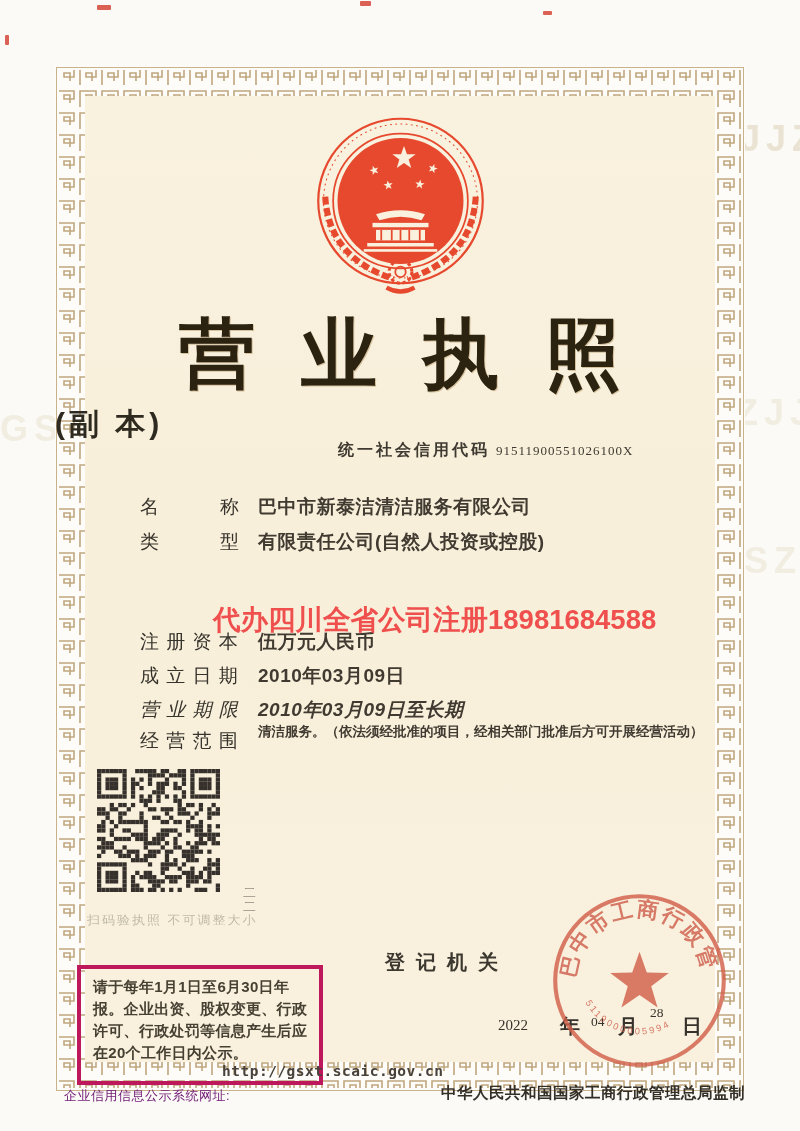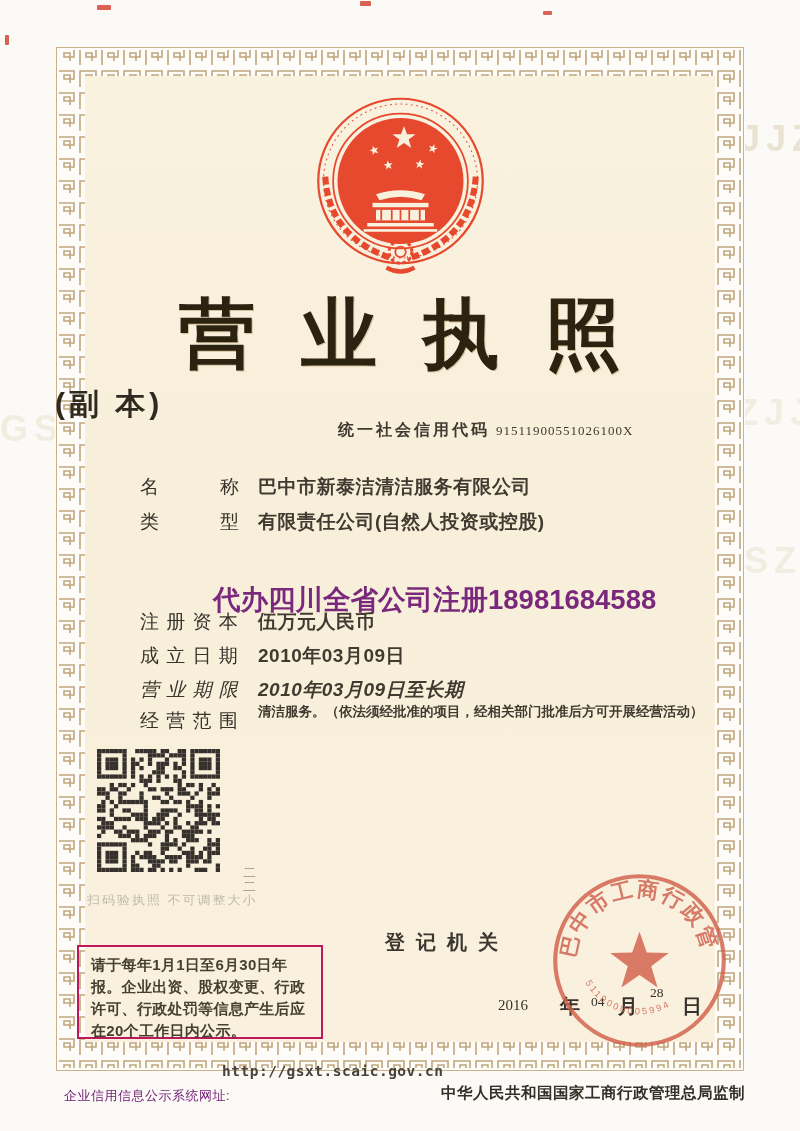--- a/index.html
+++ b/index.html
@@ -13,21 +13,21 @@
   .speck{position:absolute;background:#d23b2c;opacity:.8;border-radius:1px;}
   
   .wm{
     position:absolute;color:rgba(196,174,128,.30);
     font-size:36px;font-weight:700;letter-spacing:6px;
     font-family:"Liberation Sans",sans-serif;user-select:none;white-space:nowrap;
   }
   .wm.dim{color:rgba(205,187,146,.20);}
   
   .cert{
-    position:absolute;left:55px;top:46px;width:690px;height:1026px;
+    position:absolute;left:55px;top:66px;width:690px;height:1026px;
     background:#fdfcf8;
   }
   .frame{position:absolute;left:0;top:0;}
   .paper{
     position:absolute;left:30px;top:30px;width:630px;height:966px;
     background:linear-gradient(180deg,#f9f2df 0%,#f8efda 45%,#f9f1de 100%);
   }
   
   .emblem{position:absolute;left:258px;top:48px;}
   
@@ -54,33 +54,33 @@
     display:inline-block;font-size:19px;color:#403a31;font-weight:600;letter-spacing:.5px;
   }
   .frow .val.small{font-size:13.5px;font-weight:600;letter-spacing:0;}
   .r0{top:428px;} .r1{top:463px;}
   .r2{top:496px;} .r2 .lab{padding-top:8px;} .r2 .val{padding-top:0;}
   .r3{top:529px;} .r4{top:563px;} .r5{top:597px;} .r6{top:631px;font-style:italic;}
   .r7{top:656px;} .r7 .lab{padding-top:6px;}
   
   .red-overlay{
     position:absolute;left:158px;top:536px;white-space:nowrap;
-    font-size:27.5px;font-weight:700;color:#701a75;opacity:.93;letter-spacing:0;
+    font-size:27.5px;font-weight:700;color:#ef4444;opacity:.93;letter-spacing:0;
   }
   
   .qr{position:absolute;left:42px;top:703px;width:123px;height:123px;}
   .side-mark{position:absolute;left:188px;top:820px;font-size:13px;color:#7b766c;line-height:14px;opacity:.8;}
   .faded-print{
     position:absolute;left:32px;top:845px;font-size:13px;color:#8a8476;
     letter-spacing:2px;opacity:.5;filter:blur(.6px);white-space:nowrap;transform:scaleY(.92);
   }
   
   .notice{
-    position:absolute;left:22px;top:899px;width:246px;height:94px;
-    border:2px solid #be185d;box-sizing:border-box;padding:7px 10px 0 12px;
+    position:absolute;left:22px;top:899px;width:246px;height:120px;
+    border:4px solid #be185d;box-sizing:border-box;padding:7px 10px 0 12px;
     font-size:15px;line-height:22px;color:#464033;font-weight:600;letter-spacing:.3px;
   }
   
   .registrar{
     position:absolute;left:330px;top:883px;font-size:20px;color:#3c3830;
     letter-spacing:11px;white-space:nowrap;font-weight:600;
   }
   .dt{position:absolute;color:#37332c;white-space:nowrap;}
   .dt-year{left:443px;top:951px;font-size:15px;font-family:"Liberation Serif",serif;}
   .dt-y{left:505px;top:947px;font-size:20px;font-weight:600;}
@@ -606,21 +606,21 @@
       </svg></div>
   <div class="side-mark">
     <div>二</div>
       <div>二</div>
   </div>
   <div class="faded-print">扫码验执照 不可调整大小</div>
 
   <div class="notice">请于每年1月1日至6月30日年报。企业出资、股权变更、行政许可、行政处罚等信息产生后应在20个工作日内公示。</div>
 
   <div class="registrar">登记机关</div>
-  <span class="dt dt-year">2016</span>
+  <span class="dt dt-year">2022</span>
   <span class="dt dt-y">年</span>
   <span class="dt dt-month">04</span>
   <span class="dt dt-m">月</span>
   <span class="dt dt-day">28</span>
   <span class="dt dt-d">日</span>
 
   <svg class="seal" width="185" height="185" viewBox="0 0 180 180">
     <defs>
       <path id="sealTop" d="M28,90 a62,62 0 1 1 124,0"></path>
       <path id="sealBottom" d="M34,104 A60,60 0 0 0 146,104"></path>

